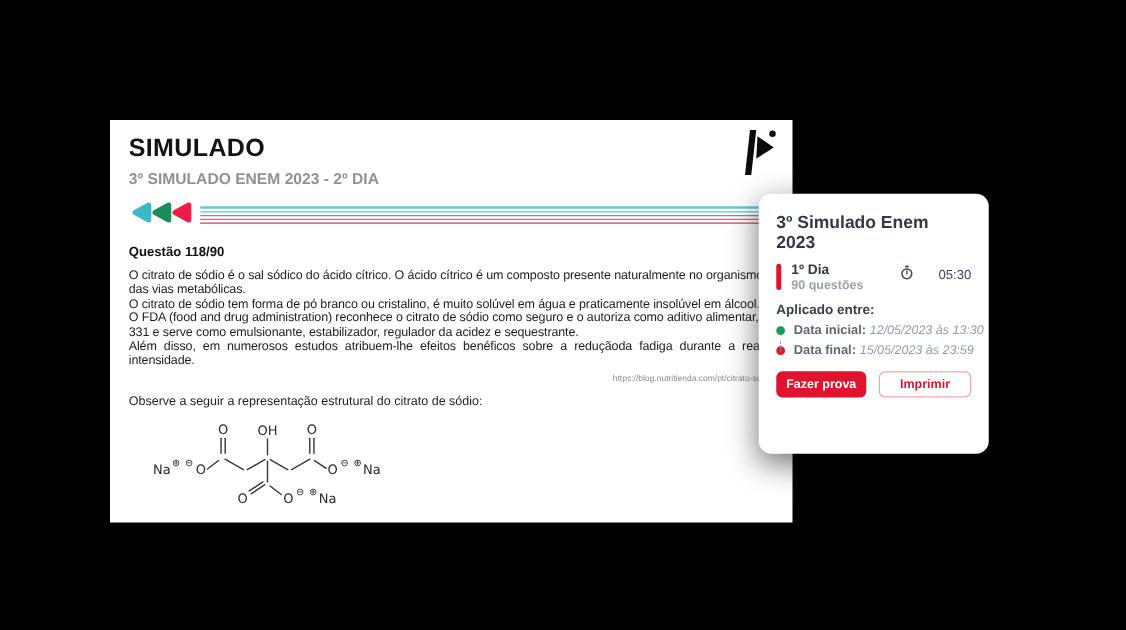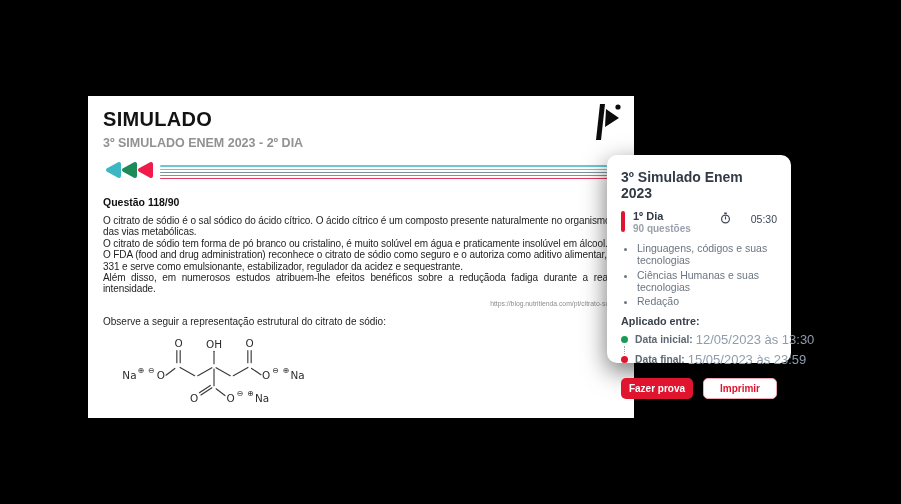--- a/index.html
+++ b/index.html
@@ -44,21 +44,21 @@
   .subjects{margin:8px 0 0 0;padding-left:16px;}
   .subjects li{font-size:10.5px;color:#6a7580;margin:2.5px 0;}
   .applied-h{font-size:10.8px;font-weight:700;color:#39414d;margin-top:8px;}
   .dates{position:relative;margin-top:4px;}
   .date-row{display:flex;align-items:center;margin:5px 0;}
   .dot{width:7px;height:7px;border-radius:50%;margin-right:7px;flex:none;}
   .dot.green{background:#169c56;}
   .dot.red{background:#e1142f;}
   .connector{position:absolute;left:3px;top:14px;height:8px;border-left:1px dotted #9aa5b1;}
   .date-label{font-size:10.3px;font-weight:600;color:#5d6873;margin-right:3px;white-space:nowrap;}
-  .date-value{font-size:13px;color:#8f9cab;white-space:nowrap;}
+  .date-value{font-size:10px;color:#8f9cab;white-space:nowrap;font-style:italic;}
   .btn-row{display:flex;gap:10px;margin-top:11px;}
   .btn{flex:1;height:21px;border-radius:5px;font-size:10px;font-weight:700;display:flex;align-items:center;justify-content:center;cursor:pointer;box-sizing:border-box;font-family:"Liberation Sans",sans-serif;}
   .btn-primary{background:#e1142f;color:#fff;border:none;}
   .btn-secondary{background:#fff;color:#e1142f;border:1px solid #f0a9b4;}
 </style>
 </head>
 <body>
 
 <div class="document">
   <div class="doc-inner">
@@ -162,25 +162,20 @@
         <svg width="11" height="12" viewBox="0 0 11 12">
           <rect x="4.1" y="0.4" width="2.8" height="1.5" rx="0.6" fill="#3c4657"></rect>
           <circle cx="5.5" cy="7" r="3.9" fill="none" stroke="#3c4657" stroke-width="1.2"></circle>
           <line x1="5.5" y1="7" x2="5.5" y2="4.7" stroke="#3c4657" stroke-width="1.1" stroke-linecap="round"></line>
         </svg>
       </span>
       <span>05:30</span>
     </div>
   </div>
 
-  <ul class="subjects">
-    <li>Linguagens, códigos e suas tecnologias</li>
-    <li>Ciências Humanas e suas tecnologias</li>
-    <li>Redação</li>
-  </ul>
 
   <div class="applied-h">Aplicado entre:</div>
 
   <div class="dates">
     <div class="connector"></div>
     <div class="date-row">
       <span class="dot green"></span>
       <span class="date-label">Data inicial:</span>
       <span class="date-value">12/05/2023 às 13:30</span>
     </div>

